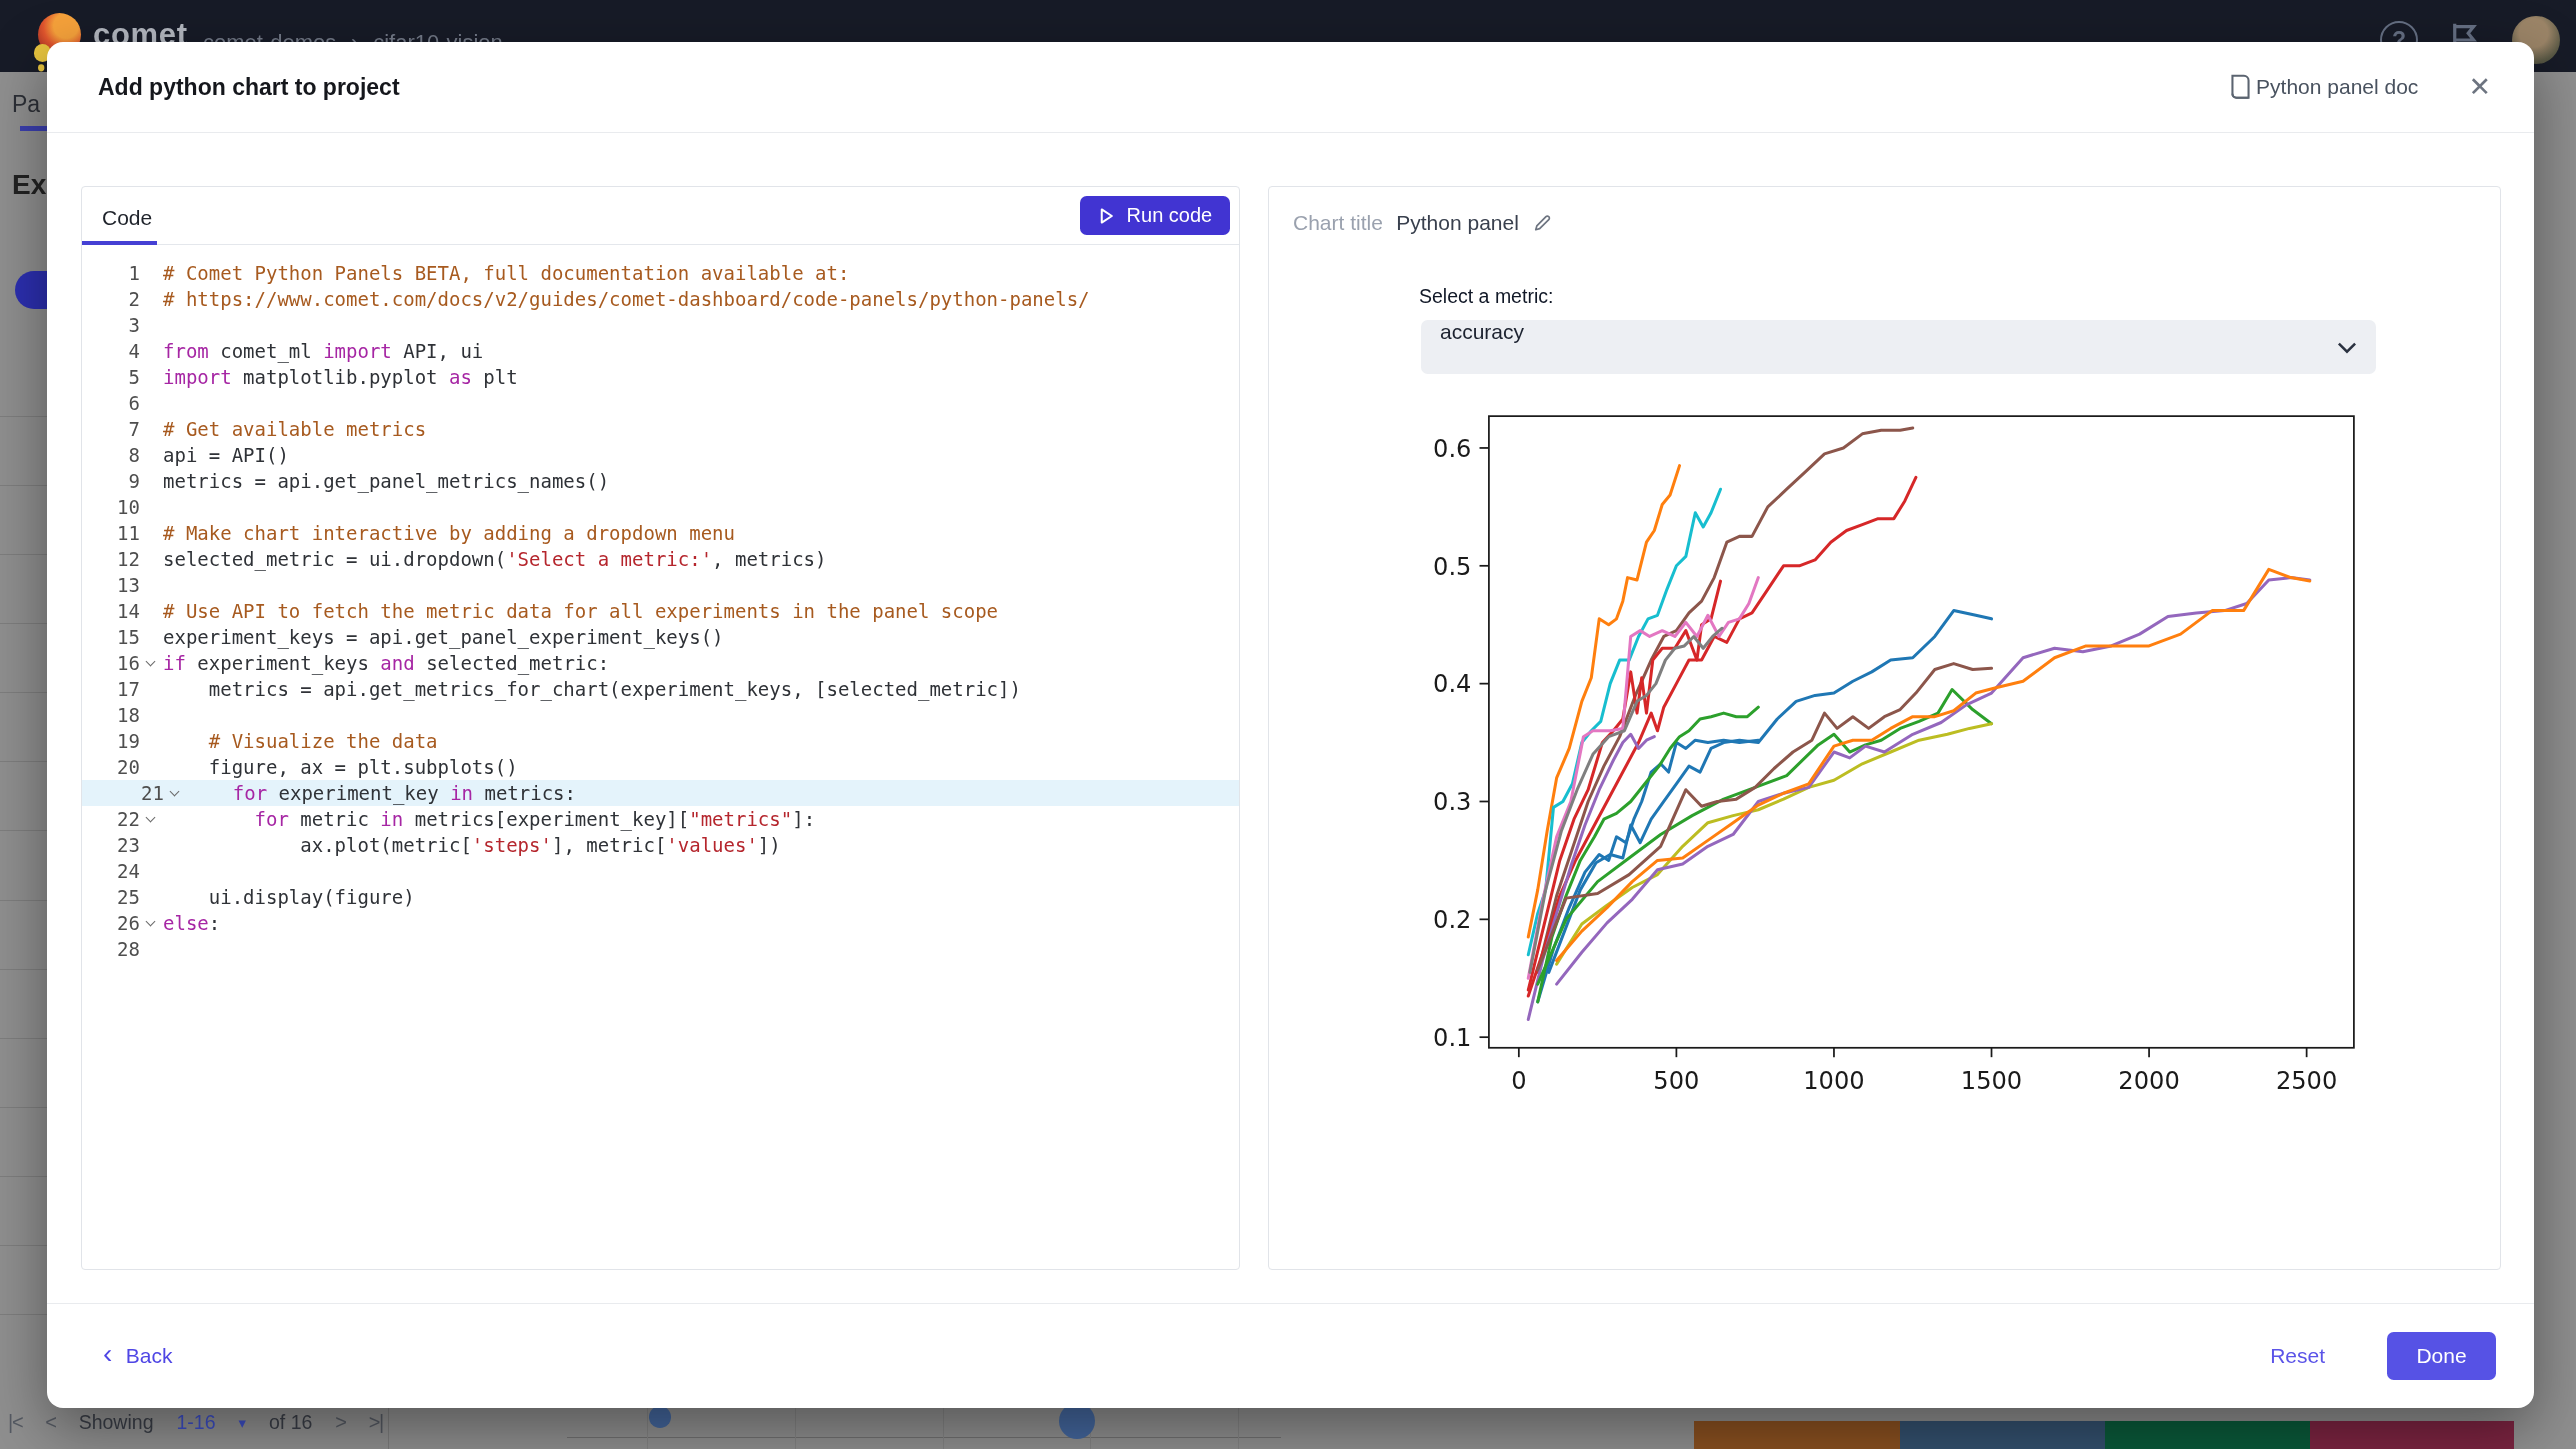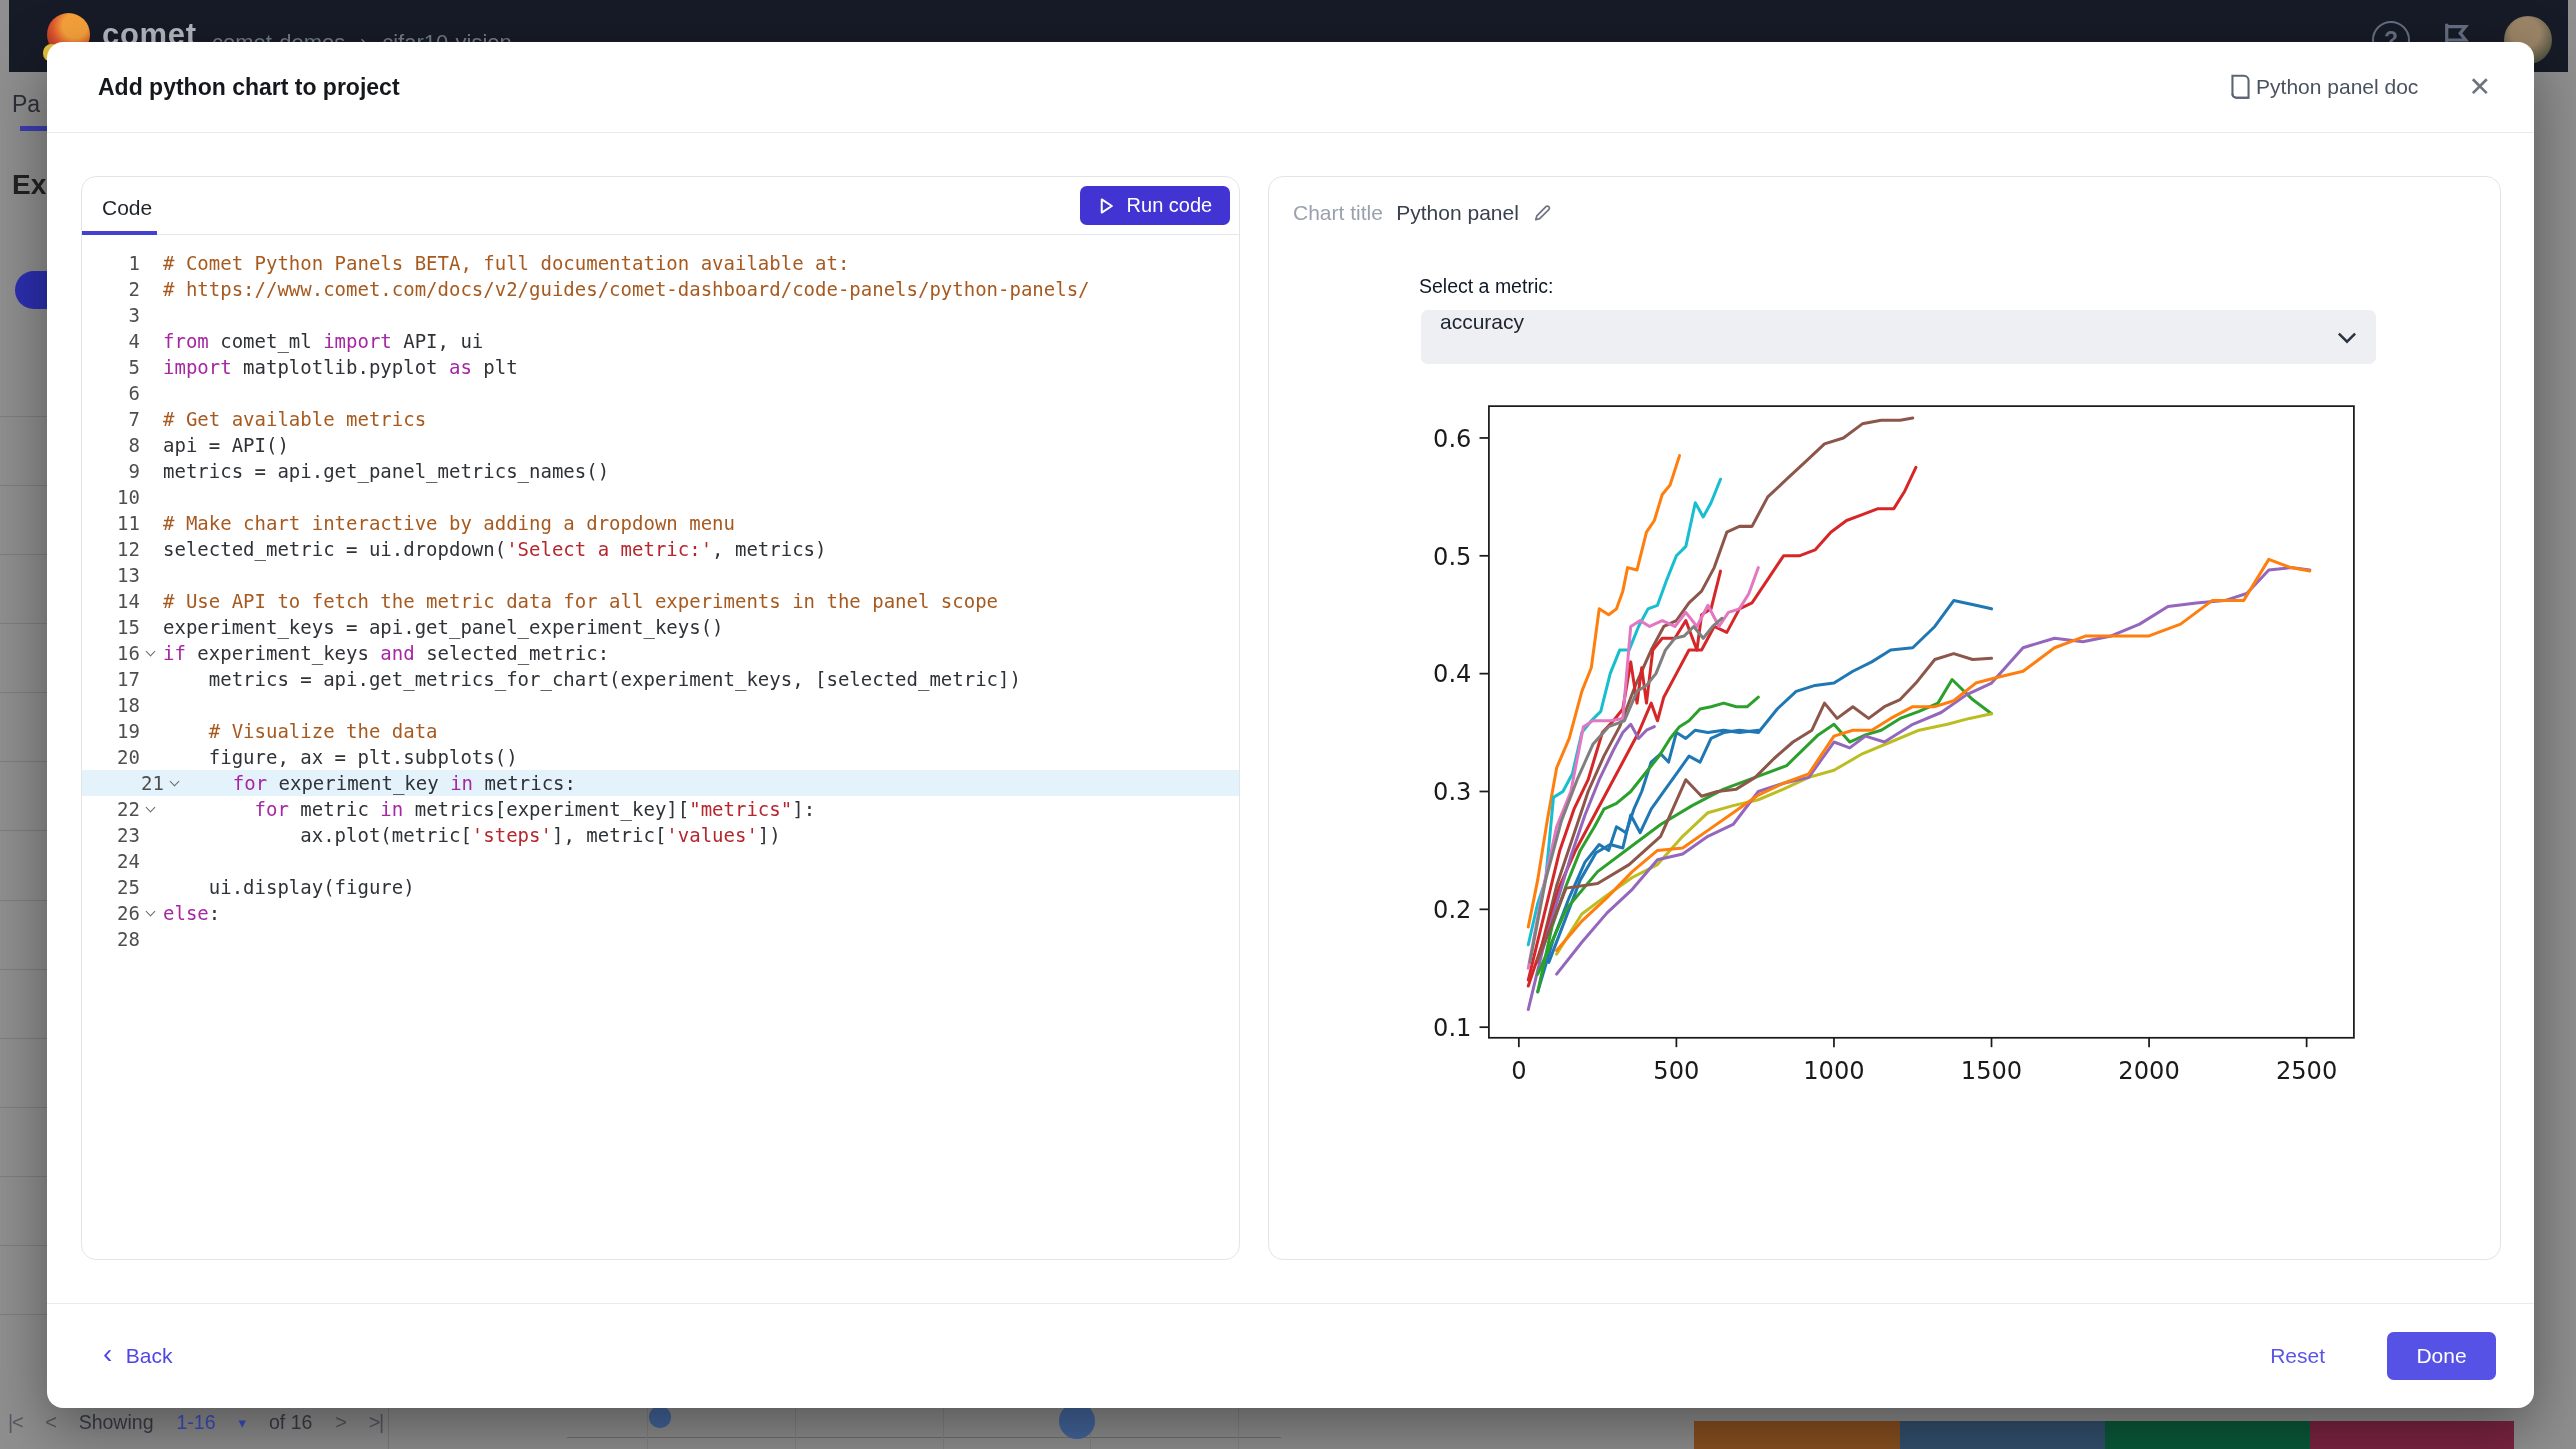--- a/index.html
+++ b/index.html
@@ -6,21 +6,21 @@
   html,body { width:2576px; height:1449px; }
   body {
     position:relative; overflow:hidden;
     background:#8f8f8f;
     font-family:"Liberation Sans", sans-serif;
     -webkit-font-smoothing:antialiased;
   }
 
   
   .backdrop { position:absolute; inset:0; }
-  .nav { position:absolute; top:0; left:0; right:8px; height:72px; background:#171b27;margin-left:9px; }
+  .nav { position:absolute; top:0; left:0; right:0; height:72px; background:#171b27; }
   .logo { position:absolute; left:38px; top:13.4px; display:flex; align-items:center; gap:12px; }
   .flame { width:43px; height:43px; border-radius:50%;
            background:radial-gradient(circle at 65% 30%, #f6a23b 0 30%, #e1562e 55%, #8e2121 100%); position:relative; }
   .flame::after { content:""; position:absolute; left:-4px; bottom:-5.4px; width:17.4px; height:17.4px; border-radius:50%;
            background:#e9c63f; box-shadow:12px 9.4px 0 -4px #e9c63f, -1.3px 14.8px 0 -5.4px #e9c63f; }
   .logo-text { color:#b4b8c0; font-size:31px; font-weight:bold; letter-spacing:0.7px; }
   .breadcrumb { position:absolute; left:203px; top:29.5px; font-size:22px; color:#747b89; display:flex; gap:14.8px; }
   .nav-right { position:absolute; right:16px; top:16px; display:flex; align-items:center; gap:29.5px; }
   .help-icon { width:38px; height:38px; border:2.7px solid #667084; border-radius:50%; color:#667084;
                font-size:23px; display:flex; align-items:center; justify-content:center; font-weight:bold; }
@@ -49,21 +49,21 @@
   
   .modal { position:absolute; left:47px; top:42px; width:2487px; height:1366px;
            background:#ffffff; border-radius:16px; box-shadow:0 20px 60px rgba(0,0,0,.4); }
   .modal-header { position:absolute; top:0; left:0; right:0; height:91px; border-bottom:1.3px solid #e9ebee;
                   display:flex; align-items:center; }
   .modal-title { margin-left:51px; font-size:23px; font-weight:bold; color:#15171c; }
   .header-right { position:absolute; right:43px; display:flex; align-items:center; gap:50px; }
   .doc-link { display:flex; align-items:center; gap:4px; font-size:21px; color:#49525f; cursor:pointer; }
   .close-x { font-size:27px; color:#6d7480; cursor:pointer; line-height:1; }
 
-  .card { position:absolute; top:134px; height:1084px; border:1.3px solid #e1e4e9; border-radius:15px; background:#fff; }
+  .card { position:absolute; top:144px; height:1084px; border:1.3px solid #e1e4e9; border-radius:4px; background:#fff; }
   .code-card { left:34px; width:1159px; }
   .chart-card { left:1221px; width:1233px; }
 
   
   .tab-bar { position:relative; height:58px; border-bottom:1.3px solid #e4e7ec; }
   .tab-code { position:absolute; left:20px; top:19px; font-size:21px; color:#1f232b; }
   .tab-underline { position:absolute; left:0; bottom:-1.3px; width:75px; height:4.7px; background:#4540d4; }
   .run-btn { position:absolute; right:9.4px; top:9.4px; height:39px; padding:0 17.4px; background:#4134d2; border:none;
              border-radius:6.7px; color:#fff; font-size:20px; font-family:"Liberation Sans",sans-serif;
              display:flex; align-items:center; gap:10.7px; cursor:pointer; }

